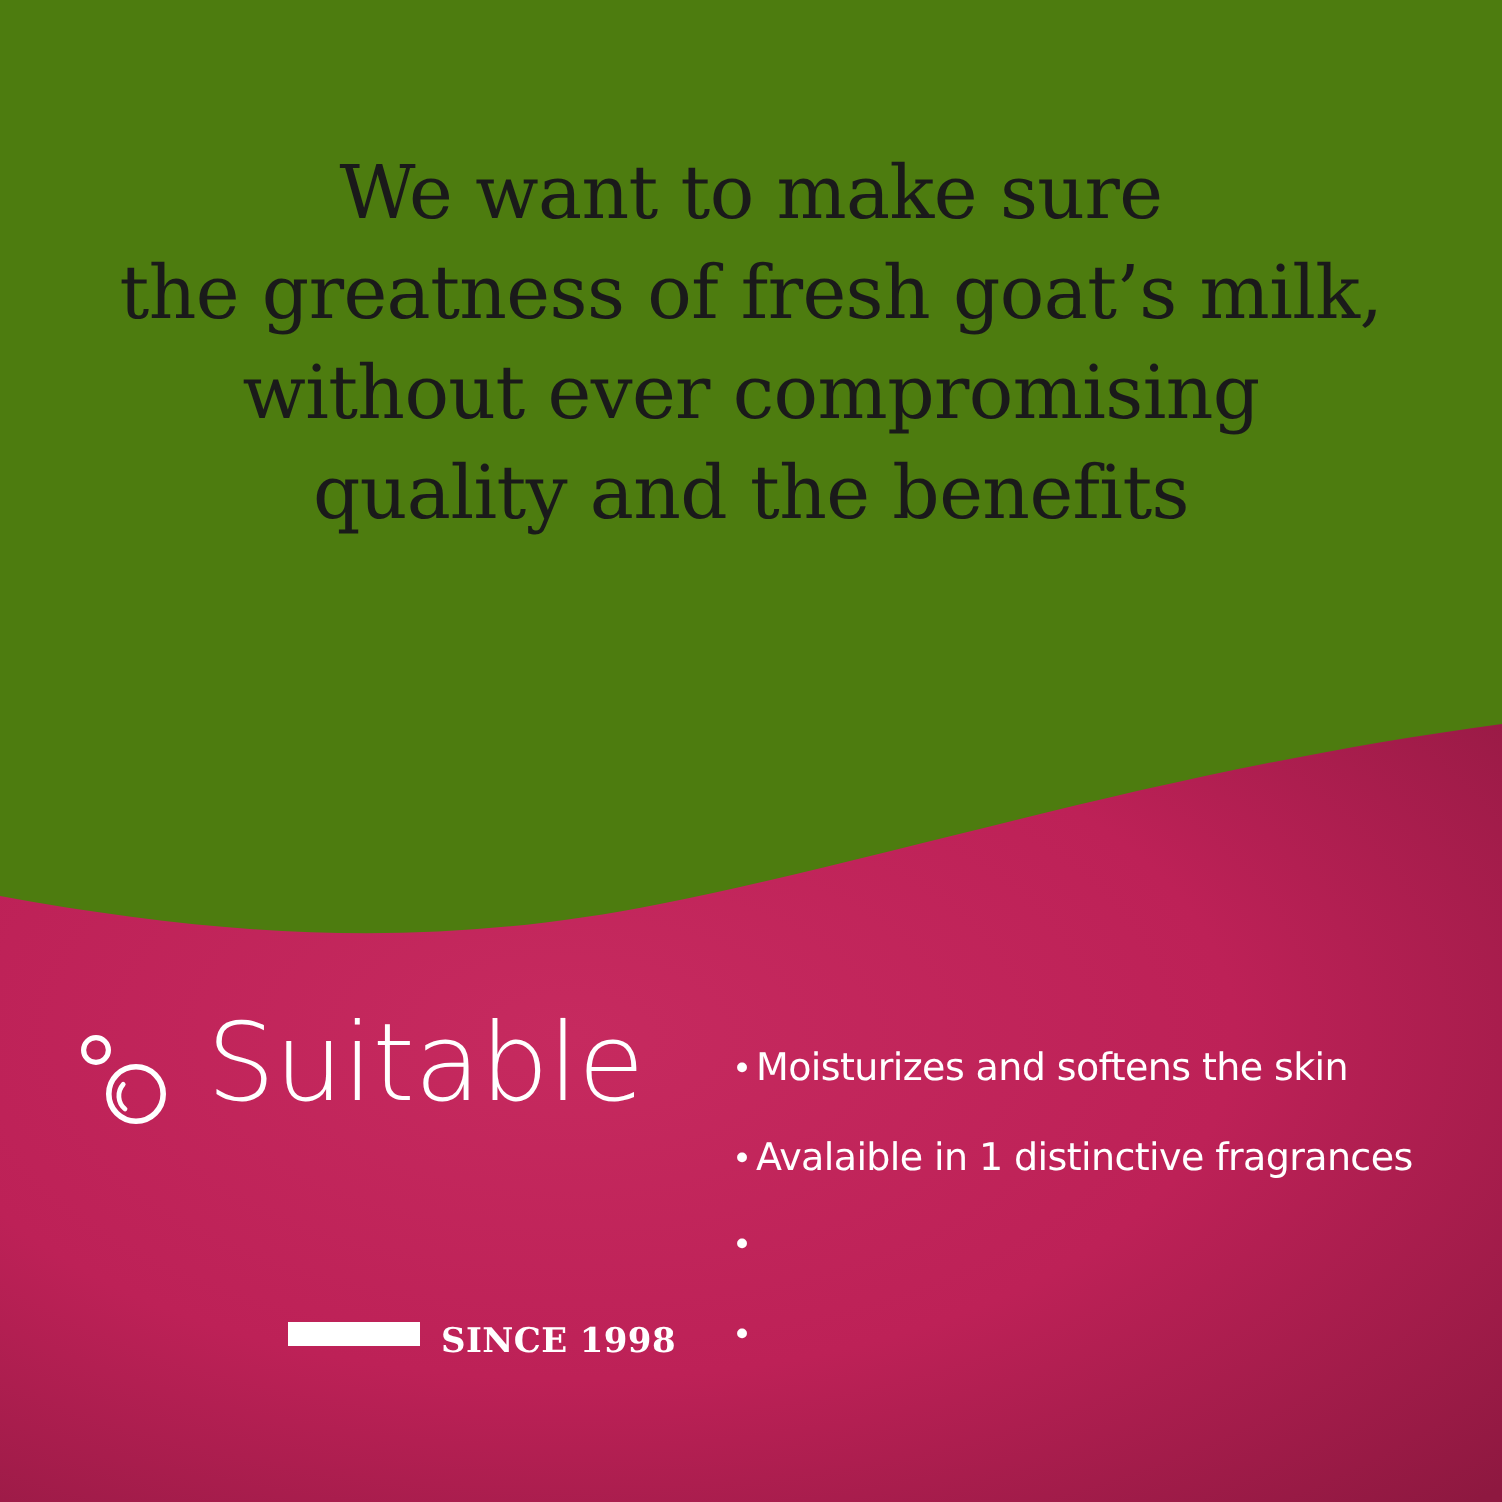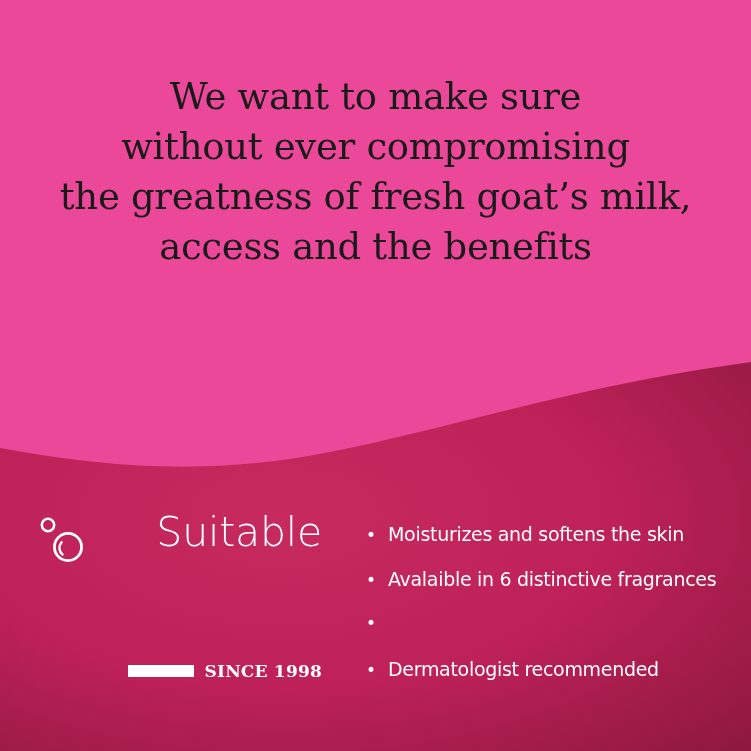--- a/index.html
+++ b/index.html
@@ -5,21 +5,21 @@
   html, body {
     margin: 0;
     padding: 0;
     background: #ffffff;
   }
   #canvas {
     position: relative;
     width: 751px;
     height: 751px;
     overflow: hidden;
-    background: #ec4899;
+    background: #4d7c0f;
     font-family: "Liberation Sans", sans-serif;
   }
 
   
   #statement {
     position: absolute;
     left: 0;
     top: 72px;
     width: 751px;
     text-align: center;
@@ -63,36 +63,36 @@
   
   #band-heading {
     position: absolute;
     left: 0px;
     top: 509px;
     width: 322px;
     text-align: right;
     color: #ffffff;
     font-family: "DejaVu Sans", "Liberation Sans", sans-serif;
     font-weight: 300;
-    font-size: 41px;
+    font-size: 54px;
     line-height: 46px;
     letter-spacing: -0.2px;
   }
   #band-heading .line { display: block; white-space: pre; }
 
   
   #since-row {
     position: absolute;
     left: 0px;
     top: 661px;
     width: 322px;
     display: flex;
     justify-content: flex-end;
-    align-items: center;
     gap: 11px;
+    padding-left: 16px;
   }
   #since-bar {
     width: 66px;
     height: 12px;
     background: #ffffff;
   }
   #since-text {
     color: #ffffff;
     font-family: "DejaVu Serif", "Liberation Serif", serif;
     font-weight: 700;
@@ -118,21 +118,21 @@
     font-weight: 400;
     letter-spacing: -0.3px;
     white-space: nowrap;
   }
   .benefit-bullet {
     width: 12px;
     flex: 0 0 12px;
     font-size: 17px;
     line-height: 1;
   }
-  .benefit-label { line-height: 1; margin-left: 10px; }
+  .benefit-label { line-height: 1; }
 </style>
 </head>
 <body>
 
 <div id="canvas">
 
   <div id="wave-band">
     <svg viewBox="0 0 751 751" xmlns="http://www.w3.org/2000/svg" aria-hidden="true">
       <defs>
         <radialGradient id="bandGrad" cx="38%" cy="40%" r="85%">
@@ -140,23 +140,23 @@
           <stop offset="52%" stop-color="#bd2157"></stop>
           <stop offset="100%" stop-color="#8e1840"></stop>
         </radialGradient>
       </defs>
       <path d="M0,448 C120,470 220,474 330,452 C455,427 580,385 751,362 L751,751 L0,751 Z" fill="url(#bandGrad)"></path>
     </svg>
   </div>
 
   <div id="statement">
     <span class="line">We want to make sure</span>
+    <span class="line">the greatness of fresh goat’s milk,</span>
     <span class="line">without ever compromising</span>
-    <span class="line">the greatness of fresh goat’s milk,</span>
-    <span class="line">access and the benefits</span>
+    <span class="line">quality and the benefits</span>
   </div>
 
   <div id="bubbles">
     <svg width="64" height="62" viewBox="0 0 64 62" xmlns="http://www.w3.org/2000/svg" aria-hidden="true">
       <circle cx="15" cy="17" r="6.2" fill="none" stroke="#ffffff" stroke-width="2.6"></circle>
       <circle cx="35" cy="39" r="13.6" fill="none" stroke="#ffffff" stroke-width="2.8"></circle>
       <path d="M29.5 46.5 A8.6 8.6 0 0 1 28.6 34.2" fill="none" stroke="#ffffff" stroke-width="2.4" stroke-linecap="round"></path>
     </svg>
   </div>
 
@@ -169,24 +169,23 @@
     <span id="since-text">SINCE 1998</span>
   </div>
 
   <div id="benefits">
     <div class="benefit-item">
       <span class="benefit-bullet">•</span>
       <span class="benefit-label">Moisturizes and softens the skin</span>
     </div>
     <div class="benefit-item">
       <span class="benefit-bullet">•</span>
-      <span class="benefit-label">Avalaible in 6 distinctive fragrances</span>
+      <span class="benefit-label">Avalaible in 1 distinctive fragrances</span>
     </div>
     <div class="benefit-item">
       <span class="benefit-bullet">•</span>
     </div>
     <div class="benefit-item">
       <span class="benefit-bullet">•</span>
-      <span class="benefit-label">Dermatologist recommended</span>
     </div>
   </div>
 
 </div>
 
 </body></html>

